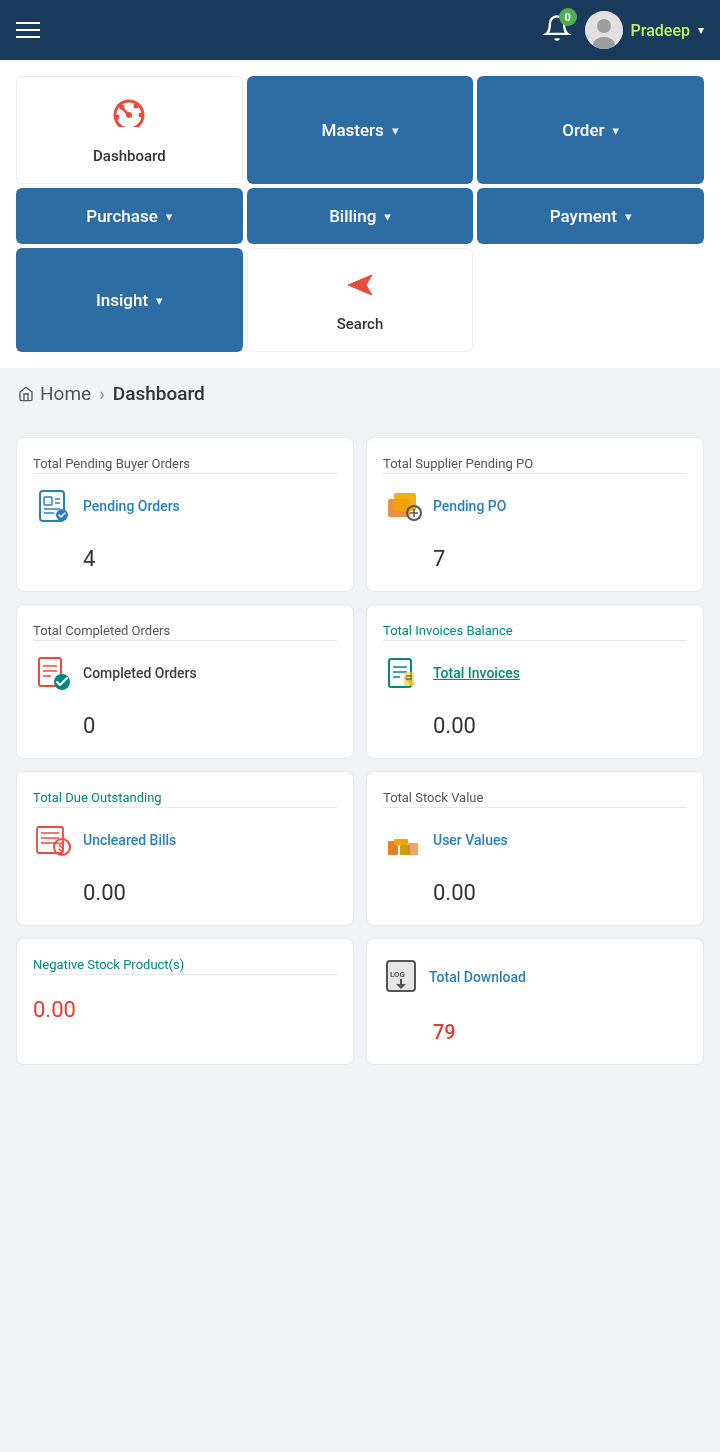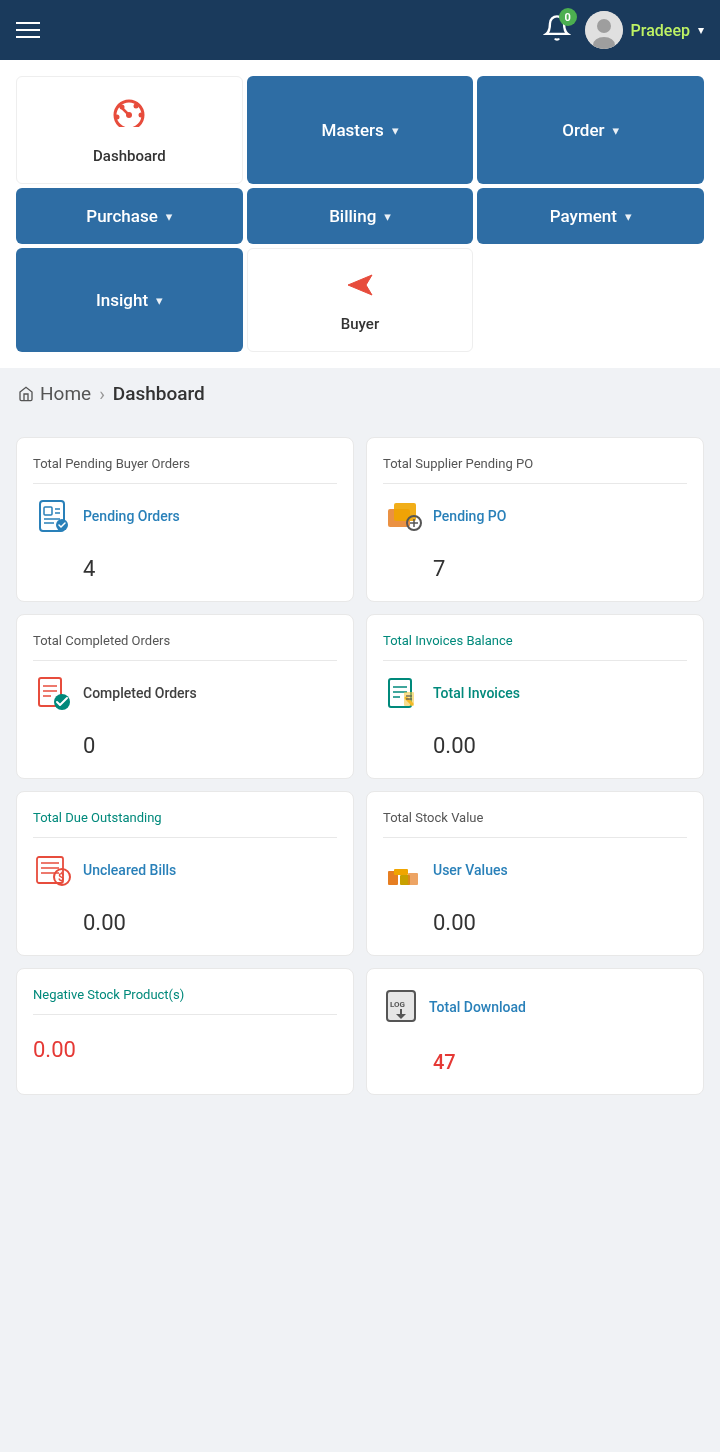--- a/index.html
+++ b/index.html
@@ -155,21 +155,20 @@
     .card {
       background: white;
       border-radius: 8px;
       padding: 18px 16px 20px;
       border: 1px solid #e8e8e8;
     }
     .card-title {
       font-size: 13px;
       color: #555;
       margin-bottom: 12px;
-      padding-bottom: 10px;
       border-bottom: 1px solid #e8e8e8;
       line-height: 1.3;
     }
     .card-title.teal { color: #00897b; }
     .card-content {
       display: flex;
       flex-direction: column;
       gap: 16px;
     }
     .card-link {
@@ -283,21 +282,21 @@
     <span class="nav-chevron">▾</span>
   </div>
 
   <div class="nav-item white-bg">
     <div>
       <svg width="36" height="36" viewBox="0 0 36 36">
         <path d="M6 18 L30 8 L24 18 L30 28 Z" fill="#e74c3c" stroke="#e74c3c" stroke-linejoin="round"></path>
         <path d="M14 17 L20 22" stroke="#e74c3c" stroke-width="1.5"></path>
       </svg>
     </div>
-    <span style="color:#333; font-size:15px;">Buyer</span>
+    <span style="color:#333; font-size:15px;">Search</span>
   </div>
 </nav>
 
 <div class="breadcrumb">
   <div class="breadcrumb-home">
     <svg width="16" height="16" viewBox="0 0 24 24" fill="none" stroke="#555" stroke-width="2">
       <path d="M3 9l9-7 9 7v11a2 2 0 0 1-2 2H5a2 2 0 0 1-2-2z"></path>
       <polyline points="9 22 9 12 15 12 15 22"></polyline>
     </svg>
     <span>Home</span>
@@ -366,21 +365,21 @@
           </div>
           <span>Completed Orders</span>
         </div>
         <div class="card-value">0</div>
       </div>
     </div>
 
     <div class="card">
       <div class="card-title teal">Total Invoices Balance</div>
       <div class="card-content">
-        <div class="card-link" style="color:#00897b;">
+        <div class="card-link" style="color:#00897b;text-decoration:underline;">
           <div class="card-icon">
             <svg width="38" height="38" viewBox="0 0 38 38">
               <rect x="5" y="5" width="22" height="28" rx="2" fill="none" stroke="#00897b" stroke-width="2"></rect>
               <line x1="9" y1="13" x2="23" y2="13" stroke="#00897b" stroke-width="1.5"></line>
               <line x1="9" y1="18" x2="23" y2="18" stroke="#00897b" stroke-width="1.5"></line>
               <line x1="9" y1="23" x2="16" y2="23" stroke="#00897b" stroke-width="1.5"></line>
               <path d="M22 24 L28 30" stroke="#f0a500" stroke-width="3" stroke-linecap="round"></path>
               <rect x="20" y="18" width="10" height="14" rx="1" fill="#f5c842" opacity="0.6"></rect>
               <line x1="22" y1="22" x2="28" y2="22" stroke="#555" stroke-width="1.2"></line>
               <line x1="22" y1="25" x2="28" y2="25" stroke="#555" stroke-width="1.2"></line>
@@ -444,18 +443,18 @@
             <svg width="36" height="38" viewBox="0 0 36 38">
               <rect x="4" y="4" width="28" height="30" rx="3" fill="#555" opacity="0.15"></rect>
               <rect x="4" y="4" width="28" height="30" rx="3" fill="none" stroke="#555" stroke-width="2"></rect>
               <text x="7" y="20" font-size="8" fill="#555" font-weight="bold">LOG</text>
               <line x1="18" y1="22" x2="18" y2="30" stroke="#555" stroke-width="2"></line>
               <path d="M13 27 L18 32 L23 27" fill="#555"></path>
             </svg>
           </div>
           <span>Total Download</span>
         </div>
-        <div class="log-count">47</div>
+        <div class="log-count">79</div>
       </div>
     </div>
 
   </div>
 </div>
 
 </body></html>

